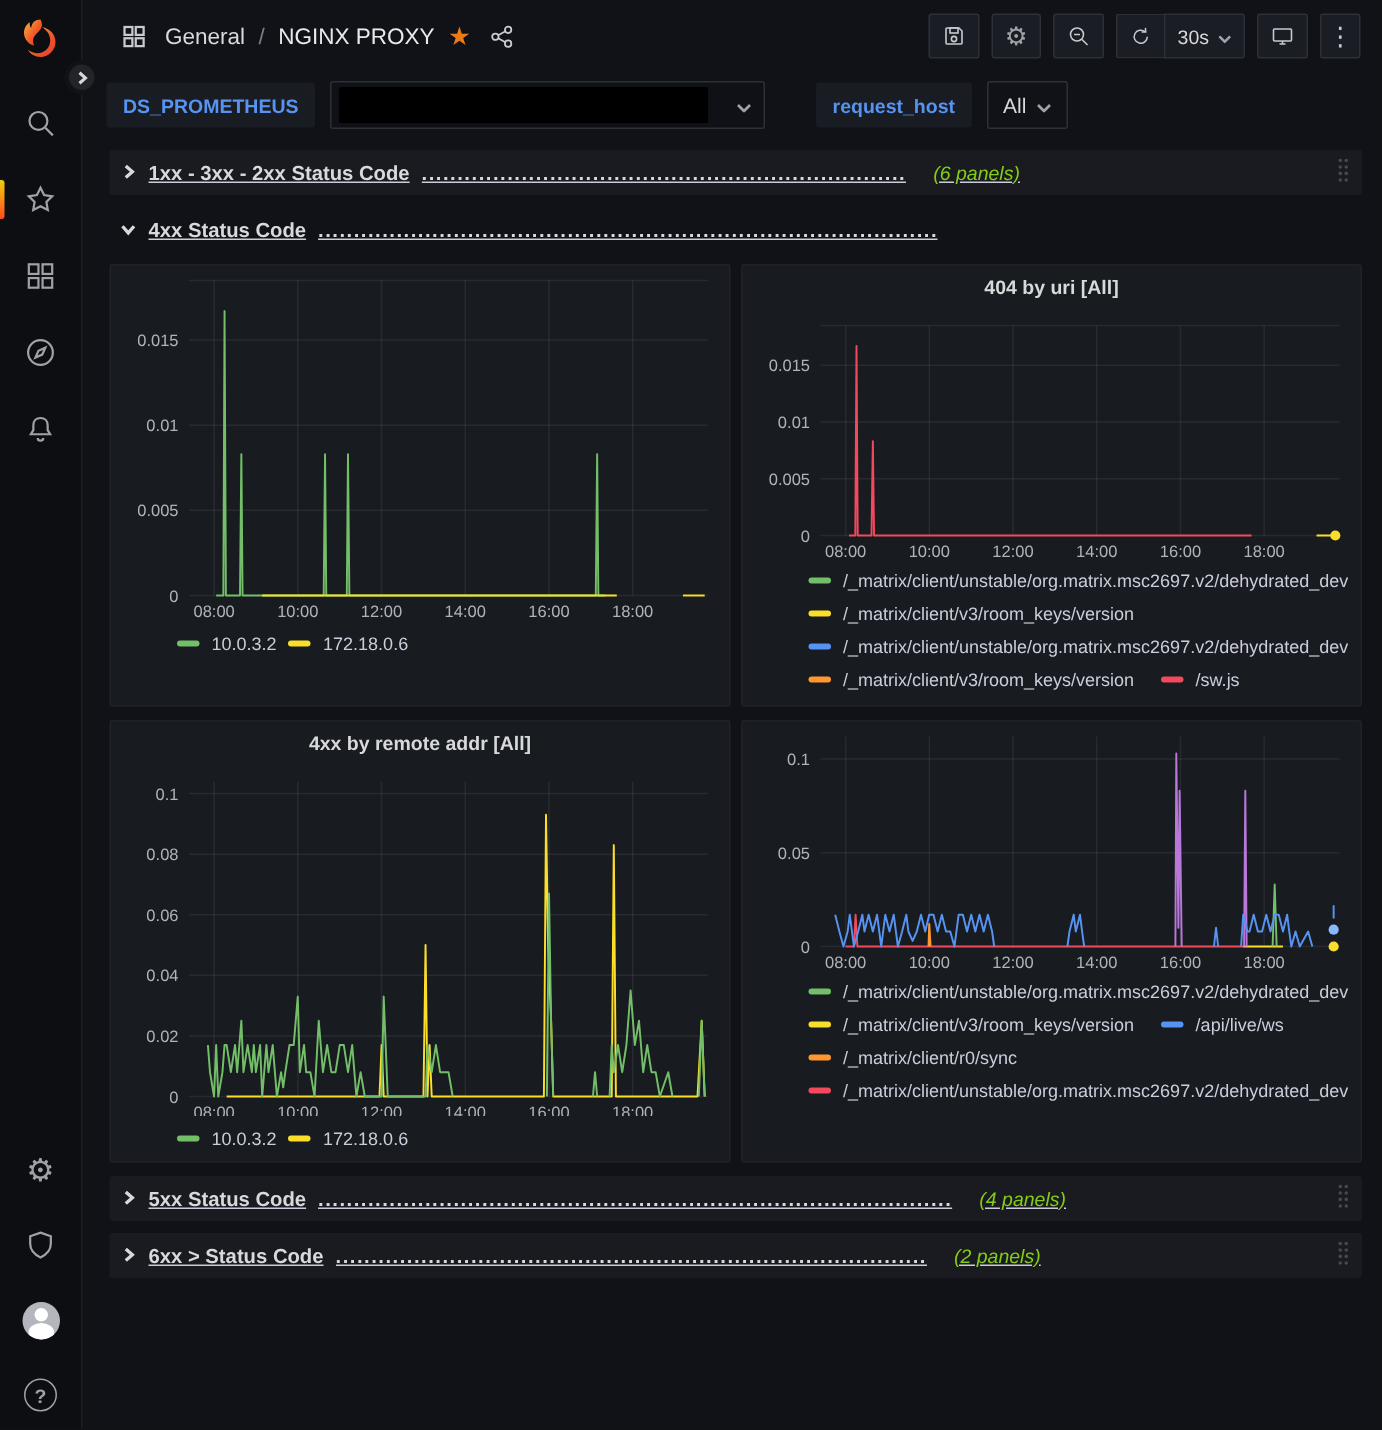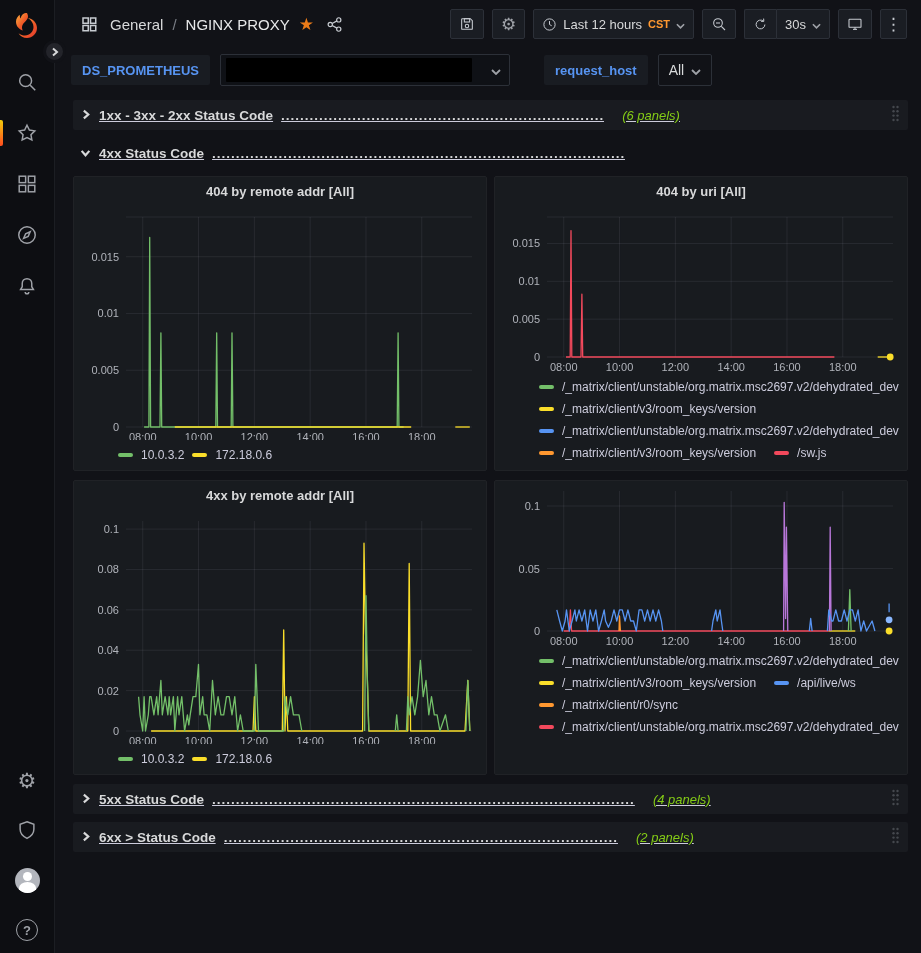--- a/index.html
+++ b/index.html
@@ -217,33 +217,20 @@
         <svg width="16" height="16" viewBox="0 0 24 24">
           <path d="M4 5a1 1 0 0 1 1-1h12l3 3v12a1 1 0 0 1-1 1H5a1 1 0 0 1-1-1z"></path>
           <rect x="8" y="4" width="8" height="5"></rect>
             <circle cx="12" cy="15" r="2.6"></circle>
         </svg>
       </button>
       <button class="tb-btn">
         <span class="gear-glyph" style="font-size:17px">⚙</span>
       </button>
       <button class="tb-btn">
-        <svg width="15" height="15" viewBox="0 0 24 24">
-          <circle cx="12" cy="12" r="9"></circle>
-            <polyline points="12,6.5 12,12 15.5,14"></polyline>
-        </svg>
-        <span>Last 12 hours</span>
-        <span class="tz-tag">CST</span>
-        <span class="caret">
-          <svg width="9" height="6" viewBox="0 0 10 6">
-              <polyline points="1,1 5,5 9,1"></polyline>
-            </svg>
-        </span>
-      </button>
-      <button class="tb-btn">
         <svg width="16" height="16" viewBox="0 0 24 24">
           <circle cx="10.5" cy="10.5" r="6.5"></circle>
             <line x1="15.5" y1="15.5" x2="21" y2="21"></line>
             <line x1="7.5" y1="10.5" x2="13.5" y2="10.5"></line>
         </svg>
       </button>
       <div class="tb-group">
         <button class="tb-btn">
           <svg width="15" height="15" viewBox="0 0 24 24">
             <path d="M19 12a7 7 0 1 1-2.5-5.4"></path>
@@ -324,21 +311,20 @@
         <svg width="11" height="11" viewBox="0 0 10 10">
             <polyline points="1.5,3.5 5,7.5 8.5,3.5"></polyline>
           </svg>
       </span>
       <span class="row-title">4xx Status Code</span>
       <span class="row-leader">.......................................................................................</span>
     </div>
 
     <div class="panel-row">
       <section class="panel">
-        <div class="panel-title">404 by remote addr [All]</div>
         <svg class="chart-svg" width="398" height="237">
             <line x1="60.74193548387096" x2="60.74193548387096" y1="10" y2="220" stroke="rgba(204,204,220,0.09)"></line>
             <text x="60.74193548387096" y="234" fill="#b0b3ba" font-size="11" text-anchor="middle" font-family="Liberation Sans, sans-serif">08:00</text>
             <line x1="116.54838709677418" x2="116.54838709677418" y1="10" y2="220" stroke="rgba(204,204,220,0.09)"></line>
             <text x="116.54838709677418" y="234" fill="#b0b3ba" font-size="11" text-anchor="middle" font-family="Liberation Sans, sans-serif">10:00</text>
             <line x1="172.3548387096774" x2="172.3548387096774" y1="10" y2="220" stroke="rgba(204,204,220,0.09)"></line>
             <text x="172.3548387096774" y="234" fill="#b0b3ba" font-size="11" text-anchor="middle" font-family="Liberation Sans, sans-serif">12:00</text>
             <line x1="228.16129032258064" x2="228.16129032258064" y1="10" y2="220" stroke="rgba(204,204,220,0.09)"></line>
             <text x="228.16129032258064" y="234" fill="#b0b3ba" font-size="11" text-anchor="middle" font-family="Liberation Sans, sans-serif">14:00</text>
             <line x1="283.96774193548384" x2="283.96774193548384" y1="10" y2="220" stroke="rgba(204,204,220,0.09)"></line>

